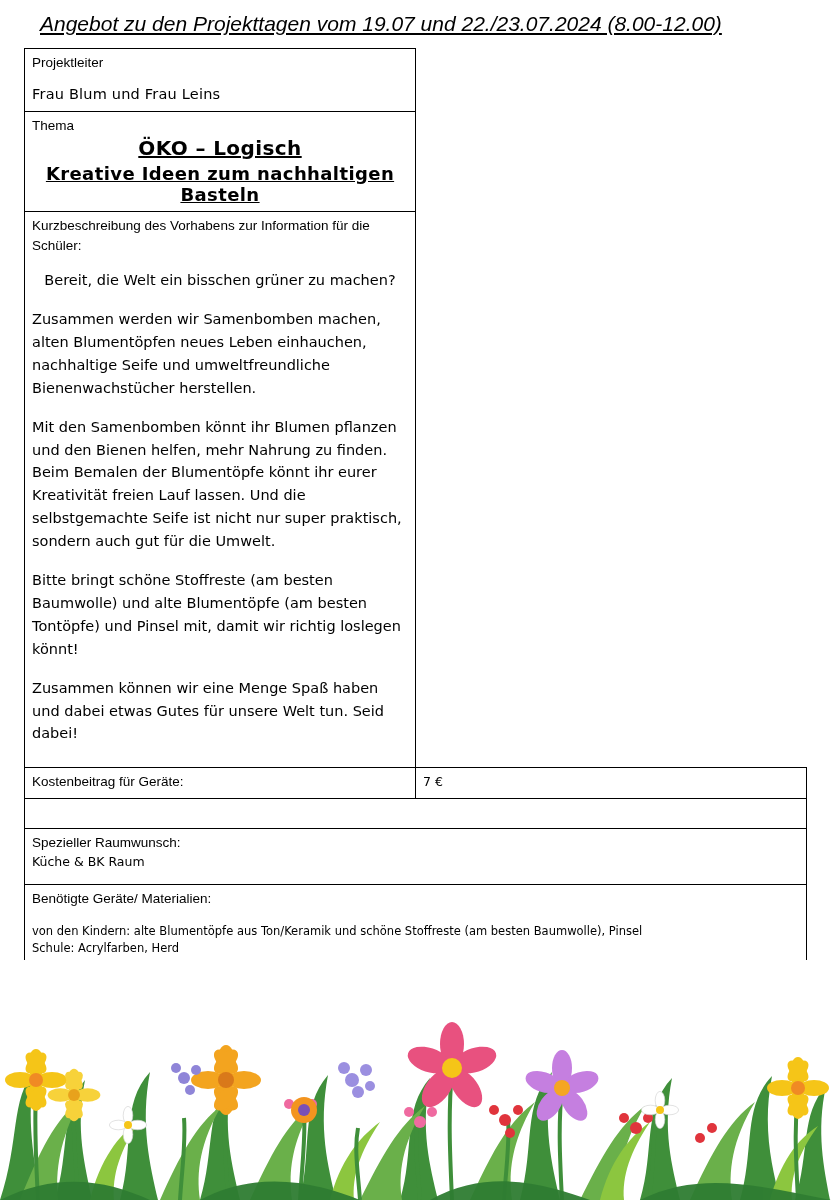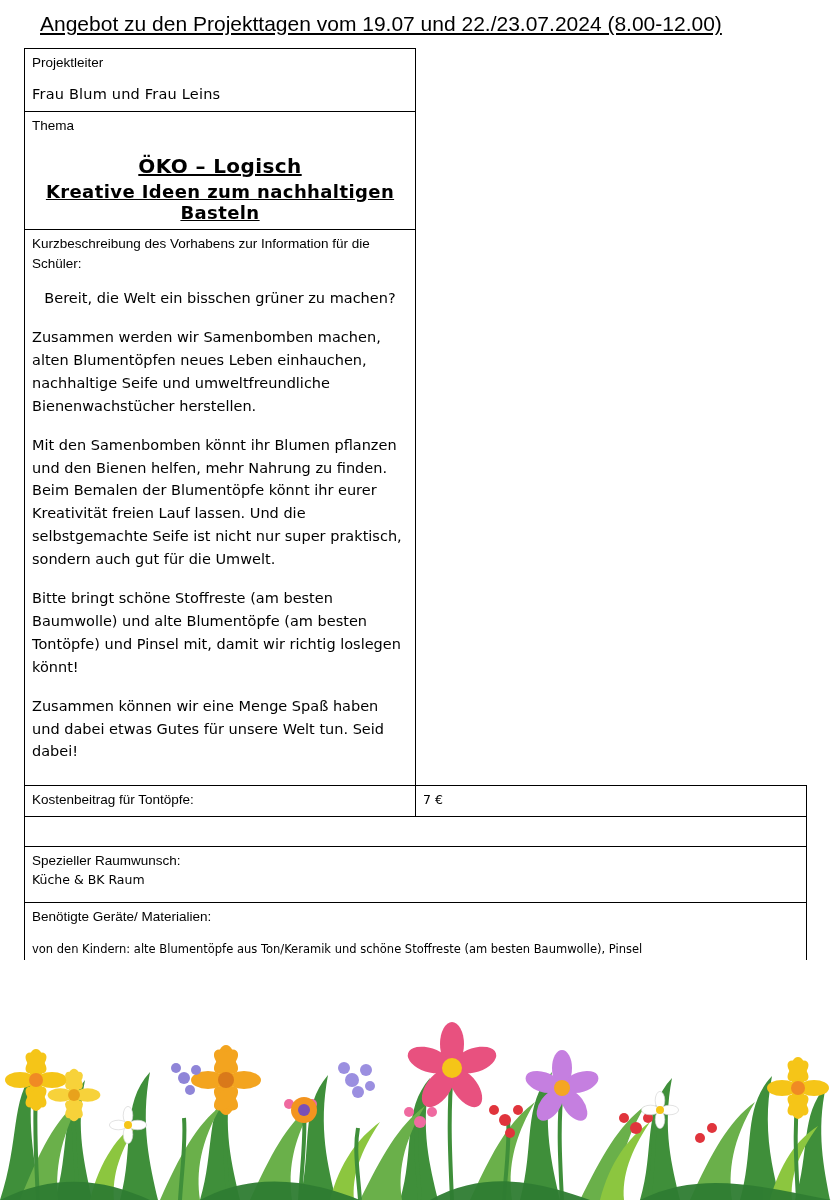--- a/index.html
+++ b/index.html
@@ -19,20 +19,21 @@
     height: 1200px;
   }
   .doc-title {
     font-family: "Liberation Sans", sans-serif;
     font-size: 21px;
     line-height: 1.35;
     text-decoration: underline;
     padding: 10px 40px 6px 40px;
     margin: 0;
     font-weight: normal;
+    font-style: italic;
   }
   table.form {
     border-collapse: collapse;
     width: 783px;
     margin: 4px 24px 0 24px;
     table-layout: fixed;
   }
   table.form td {
     border: 1px solid #000;
     padding: 4px 7px 6px 7px;
@@ -62,21 +63,21 @@
   .cell-leader { height: 62px; }
   .leader-name { margin-top: 10px; }
   .theme-cell { padding-bottom: 8px; }
   .theme-line {
     text-align: center;
     font-family: "DejaVu Sans", sans-serif;
     font-weight: bold;
     text-decoration: underline;
     letter-spacing: 0.4px;
   }
-  .theme-1 { font-size: 20px; margin-top: 18px; }
+  .theme-1 { font-size: 20px; margin-top: 0; }
   .theme-2 { font-size: 18px; margin-top: 3px; }
   .desc-cell { padding-bottom: 10px; }
   .desc-p {
     margin: 0 0 16px 0;
     font-family: "DejaVu Sans", sans-serif;
     font-size: 14.5px;
     line-height: 1.58;
   }
   .desc-p:first-of-type { margin-top: 14px; text-align: center; }
   .desc-p:last-child { }
@@ -122,21 +123,21 @@
           <div class="lbl">Kurzbeschreibung des Vorhabens zur Information für die Schüler:</div>
           <p class="desc-p">Bereit, die Welt ein bisschen grüner zu machen?</p>
           <p class="desc-p">Zusammen werden wir Samenbomben machen, alten Blumentöpfen neues Leben einhauchen, nachhaltige Seife und umweltfreundliche Bienenwachstücher herstellen.</p>
           <p class="desc-p">Mit den Samenbomben könnt ihr Blumen pflanzen und den Bienen helfen, mehr Nahrung zu finden. Beim Bemalen der Blumentöpfe könnt ihr eurer Kreativität freien Lauf lassen. Und die selbstgemachte Seife ist nicht nur super praktisch, sondern auch gut für die Umwelt.</p>
           <p class="desc-p">Bitte bringt schöne Stoffreste (am besten Baumwolle) und alte Blumentöpfe (am besten Tontöpfe) und Pinsel mit, damit wir richtig loslegen könnt!</p>
           <p class="desc-p">Zusammen können wir eine Menge Spaß haben und dabei etwas Gutes für unsere Welt tun. Seid dabei!</p>
         </td>
       </tr>
       <tr class="row-kv">
         <td>
-          <div class="lbl">Kostenbeitrag für Tontöpfe:</div>
+          <div class="lbl">Kostenbeitrag für Geräte:</div>
         </td>
         <td>
           <div class="val">7 €</div>
         </td>
       </tr>
       <tr class="empty-row">
         <td colspan="2"></td>
       </tr>
       <tr>
         <td colspan="2" class="room-cell">

